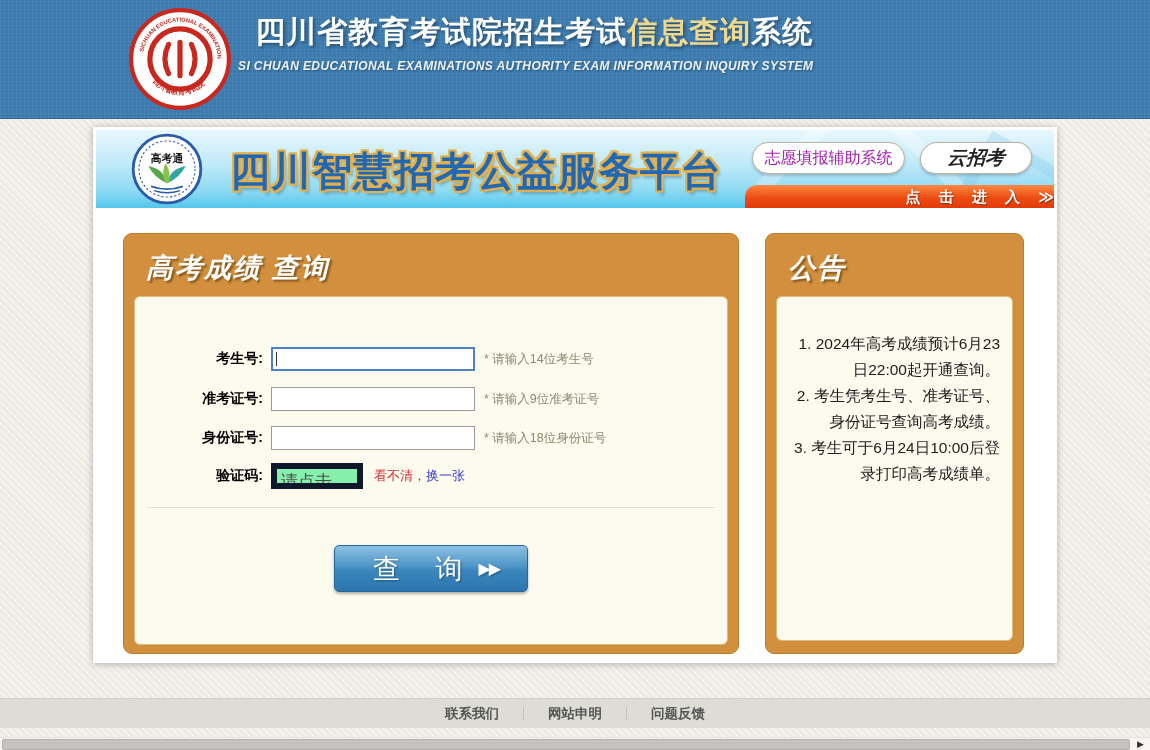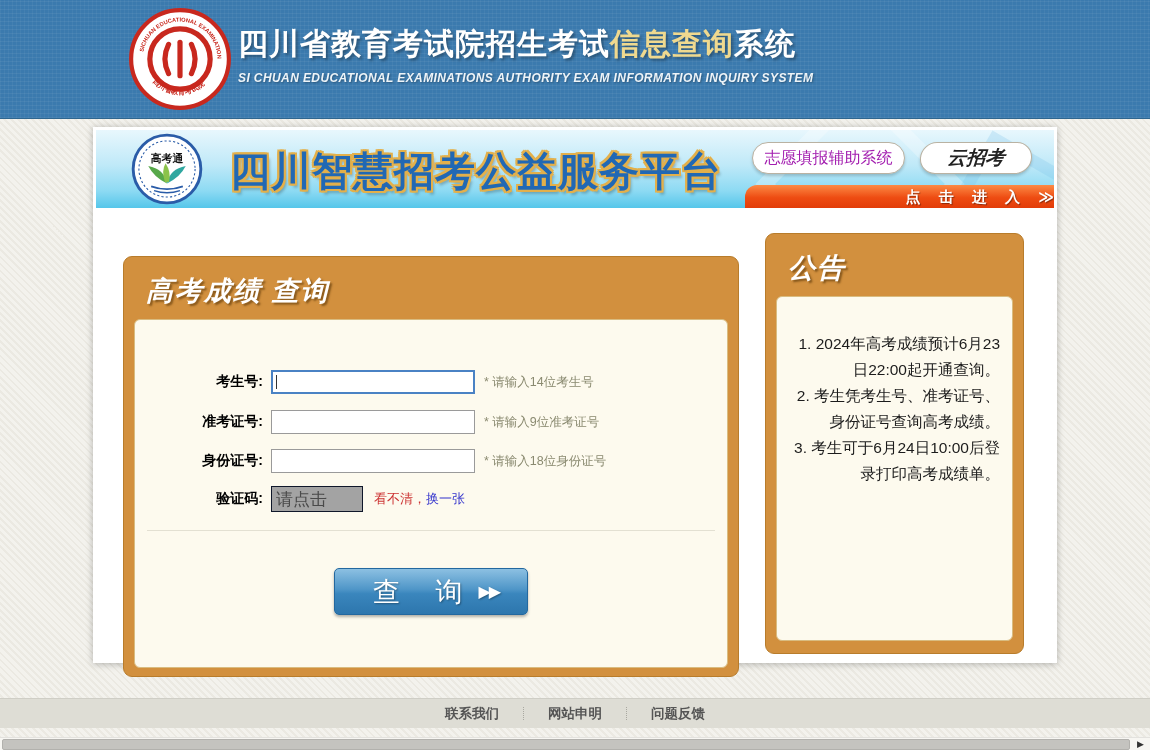--- a/index.html
+++ b/index.html
@@ -8,21 +8,21 @@
     background:repeating-linear-gradient(45deg,#f3f2ed 0 3px,#ebe9e2 3px 5px);}
 
   
   .topbar{position:absolute;left:0;top:0;width:1150px;height:118px;
     background:
       repeating-linear-gradient(0deg,rgba(255,255,255,.055) 0 1px,transparent 1px 4px),
       repeating-linear-gradient(90deg,rgba(255,255,255,.045) 0 1px,transparent 1px 4px),
       #3b7aae;
     border-bottom:1px solid #2f668f;}
   .seal{position:absolute;left:128px;top:7px;width:104px;height:104px;}
-  .titles{position:absolute;left:238px;top:24px;}
+  .titles{position:absolute;left:238px;top:12px;text-align:right;}
   .site-title{font-size:30px;font-weight:bold;color:#ffffff;letter-spacing:1px;
     text-shadow:2px 2px 3px rgba(0,0,0,.35);}
   .site-title .gold{color:#efd98f;}
   .site-sub{margin-top:6px;font-size:12px;font-weight:bold;font-style:italic;
     color:#eef4f8;letter-spacing:.4px;text-shadow:1px 1px 2px rgba(0,0,0,.3);}
 
   
   .wrapper{position:absolute;left:93px;top:127px;width:964px;height:536px;
     background:#ffffff;box-shadow:0 1px 7px rgba(0,0,0,.28);}
 
@@ -48,42 +48,42 @@
     font-family:"Liberation Serif","DejaVu Serif",serif;color:#222;transform:skewX(-4deg);}
   .enter-bar{position:absolute;left:649px;bottom:0;width:309px;height:23px;
     background:linear-gradient(#fc8a45,#ee4c12 55%,#e23c09);
     border-top-left-radius:12px;color:#fff;font-weight:bold;font-size:15px;
     text-align:right;line-height:23px;letter-spacing:7px;cursor:pointer;
     text-shadow:1px 1px 1px rgba(0,0,0,.4);}
   .enter-bar .chev{letter-spacing:0;font-size:15px;}
 
   
   .panel{position:absolute;background:#d2903e;border:1px solid #b87c2b;border-radius:9px;}
-  .query{left:30px;top:106px;width:614px;height:419px;margin-top:23px;}
+  .query{left:30px;top:106px;width:614px;height:419px;}
   .notice{left:672px;top:106px;width:257px;height:419px;}
   .ptitle{padding:16px 0 0 22px;font-size:27px;font-weight:bold;font-style:italic;
     color:#fff;letter-spacing:2px;text-shadow:2px 2px 2px rgba(92,56,8,.65);}
   .pbody{position:absolute;left:10px;right:10px;top:62px;bottom:8px;
     background:#fdfaee;border:1px solid #d9bc80;border-radius:6px;}
   .notice .pbody{bottom:12px;padding:34px 12px 0 14px;box-sizing:border-box;
     font-size:15.5px;line-height:26px;color:#1c1c1c;text-align:right;}
   .notice .pbody p{margin:0;}
 
   
   .frow{position:absolute;left:0;right:0;height:30px;display:flex;align-items:center;}
   .r1{top:47px;}.r2{top:87px;}.r3{top:126px;}.r4{top:164px;}
   .frow label{width:128px;text-align:right;padding-right:8px;font-size:14px;
     font-weight:bold;color:#000;}
   .frow input{width:196px;height:20px;border:1px solid #9a9a9a;background:#fff;
     font-size:14px;padding:1px 3px;outline:none;}
   .frow input.focused{border:2px solid #4a82c4;width:194px;height:18px;
     background-image:linear-gradient(#333,#333);background-size:1px 14px;
     background-repeat:no-repeat;background-position:3px center;}
   .hint{margin-left:9px;font-size:12.5px;color:#8a8a70;}
-  .captcha-box{width:92px;height:26px;border:1px solid #0f172a;background:#a3a3a3;
+  .captcha-box{width:92px;height:26px;border:6px solid #0f172a;background:#86efac;
     font-size:17px;color:#4a4a4a;line-height:26px;padding-left:4px;cursor:pointer;
     box-sizing:border-box;overflow:hidden;}
   .refresh{margin-left:11px;font-size:13px;cursor:pointer;}
   .refresh .red{font-style:normal;color:#cc3333;}
   .refresh .blue{font-style:normal;color:#3333cc;}
   .sep{position:absolute;left:12px;right:12px;top:210px;border-top:1px solid #e3e0d2;}
   .submit{position:absolute;top:248px;left:50%;transform:translateX(-50%);
     width:194px;height:47px;border:1px solid #23689f;border-radius:5px;
     background:linear-gradient(#8cc0e2 0%,#4f96c8 45%,#3a86bd 55%,#2d76ad 100%);
     color:#fff;cursor:pointer;box-shadow:0 2px 3px rgba(0,0,0,.3);

